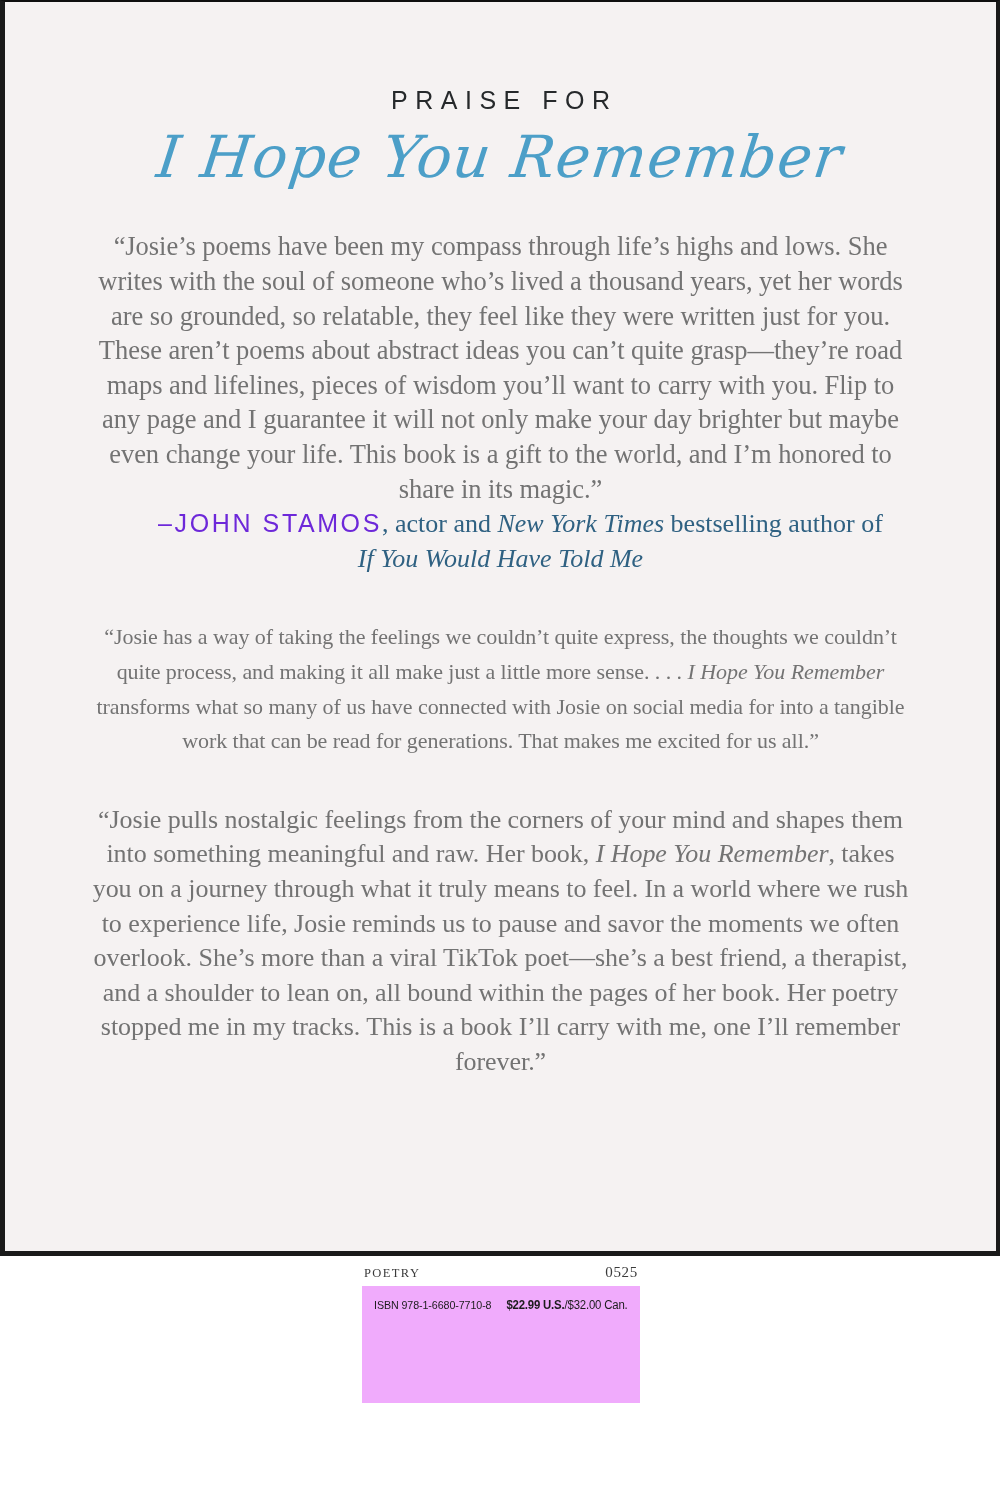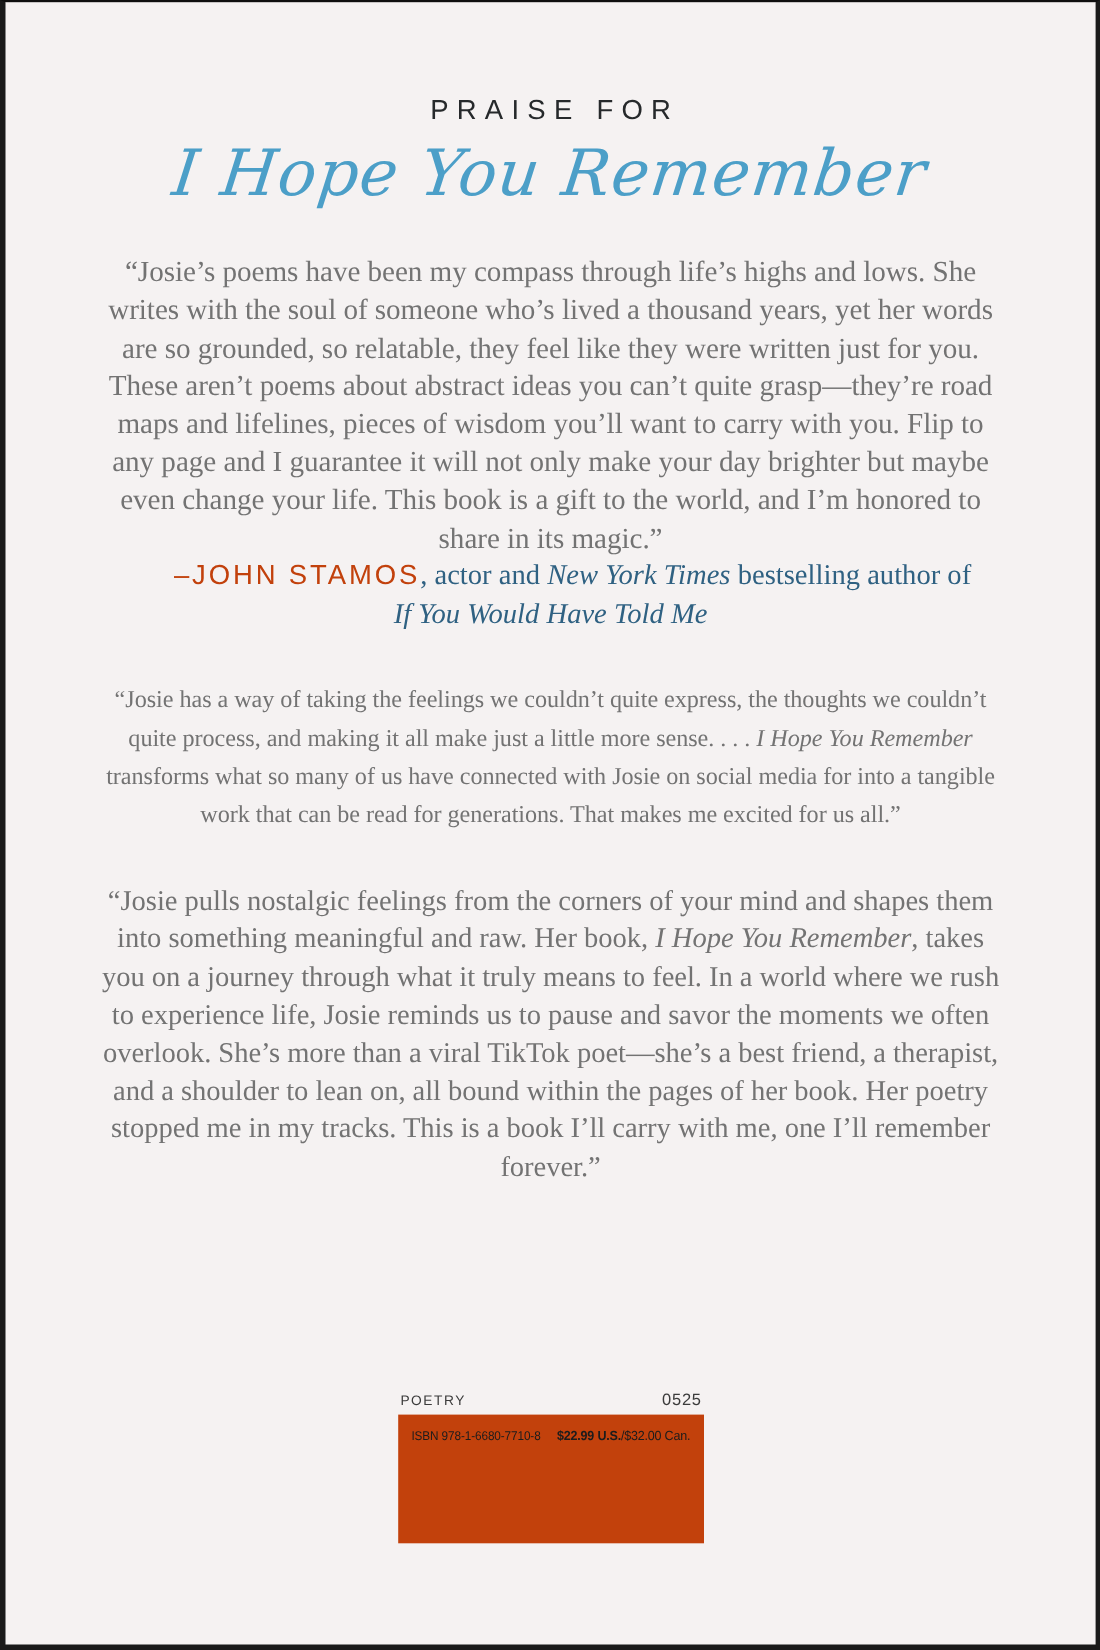--- a/index.html
+++ b/index.html
@@ -11,21 +11,21 @@
     width: 1000px;
     height: 1500px;
     overflow: hidden;
     font-family: "Liberation Serif", serif;
   }
 
   
   .cover {
     position: relative;
     width: 1000px;
-    height: 1500px;
+    height: 1256px;
     box-sizing: border-box;
     background: #f5f2f2;
     border-left: 5px solid #1a1a1a;
     border-right: 4px solid #1a1a1a;
     border-bottom: 5px solid #1a1a1a;
     border-top: 2px solid #0f0f0f;
     padding: 0 82px;
   }
 
   
@@ -81,21 +81,21 @@
     font-family: "Liberation Serif", serif;
     font-size: 26px;
     line-height: 34.6px;
     color: #2f6182;
   }
   .attribution .name {
     font-family: "Liberation Sans", sans-serif;
     font-size: 25px;
     font-weight: 400;
     letter-spacing: 2.6px;
-    color: #c2410c;
+    color: #6d28d9;
     margin-left: 40px;
   }
   .attribution .rest { color: #2f6182; }
   .attribution .it { font-style: italic; }
   .attr-second-line {
     display: block;
     font-style: italic;
     color: #2f6182;
     text-align: center;
   }
@@ -108,35 +108,35 @@
   .barcode-zone {
     position: absolute;
     left: 357px;
     top: 1262px;
     width: 278px;
   }
   .barcode-head {
     display: flex;
     justify-content: space-between;
     align-items: baseline;
-    font-family: Liberation Sans, sans-serif;
+    font-family: Liberation Serif, serif;
     color: #3b3b3b;
     padding: 0 2px 5px 2px;
     text-align: center;
   }
   .barcode-head .cat {
     font-size: 12.5px;
     letter-spacing: 1.4px;
   }
   .barcode-head .code {
     font-size: 15px;
     letter-spacing: 0.7px;
   }
   .barcode-box {
-    background: #c2410c;
+    background: #f0abfc;
     width: 278px;
     height: 117px;
     box-sizing: border-box;
     padding: 12px 12px 0 12px;
   }
   .barcode-row {
     display: flex;
     justify-content: space-between;
     align-items: baseline;
     font-family: "Liberation Sans", sans-serif;

